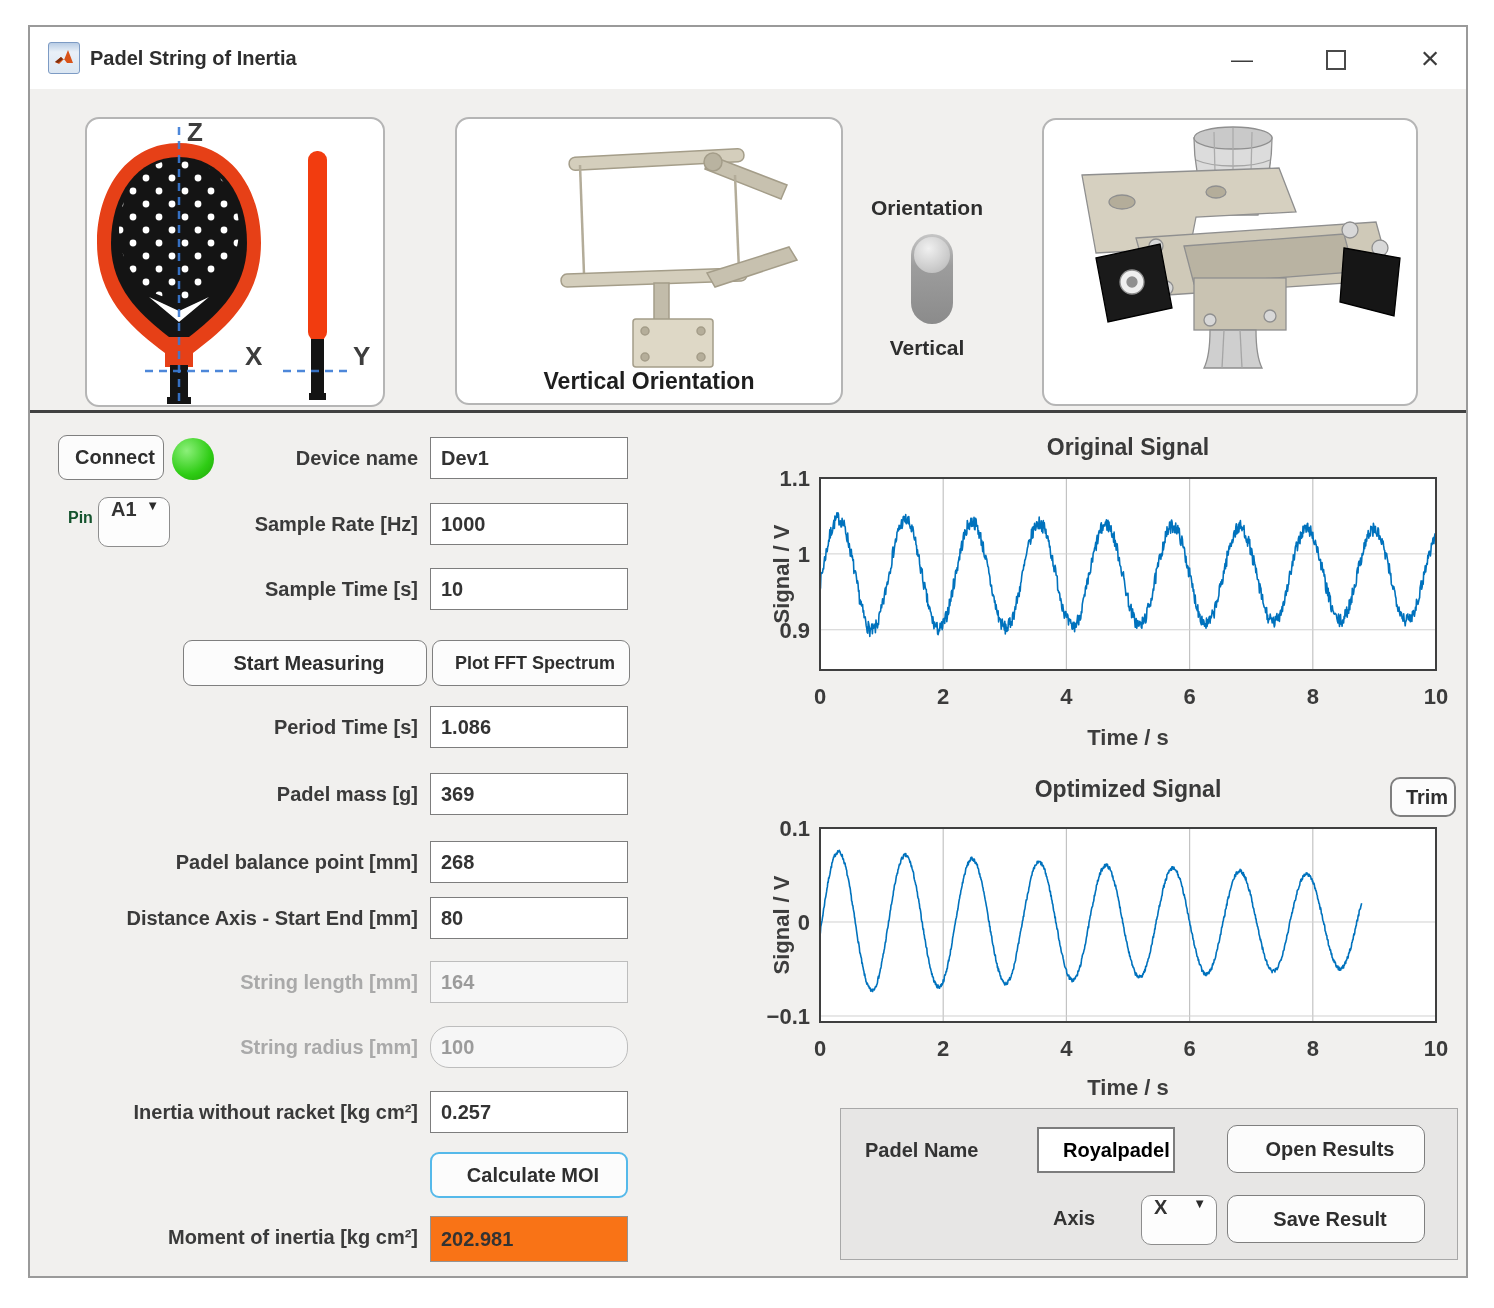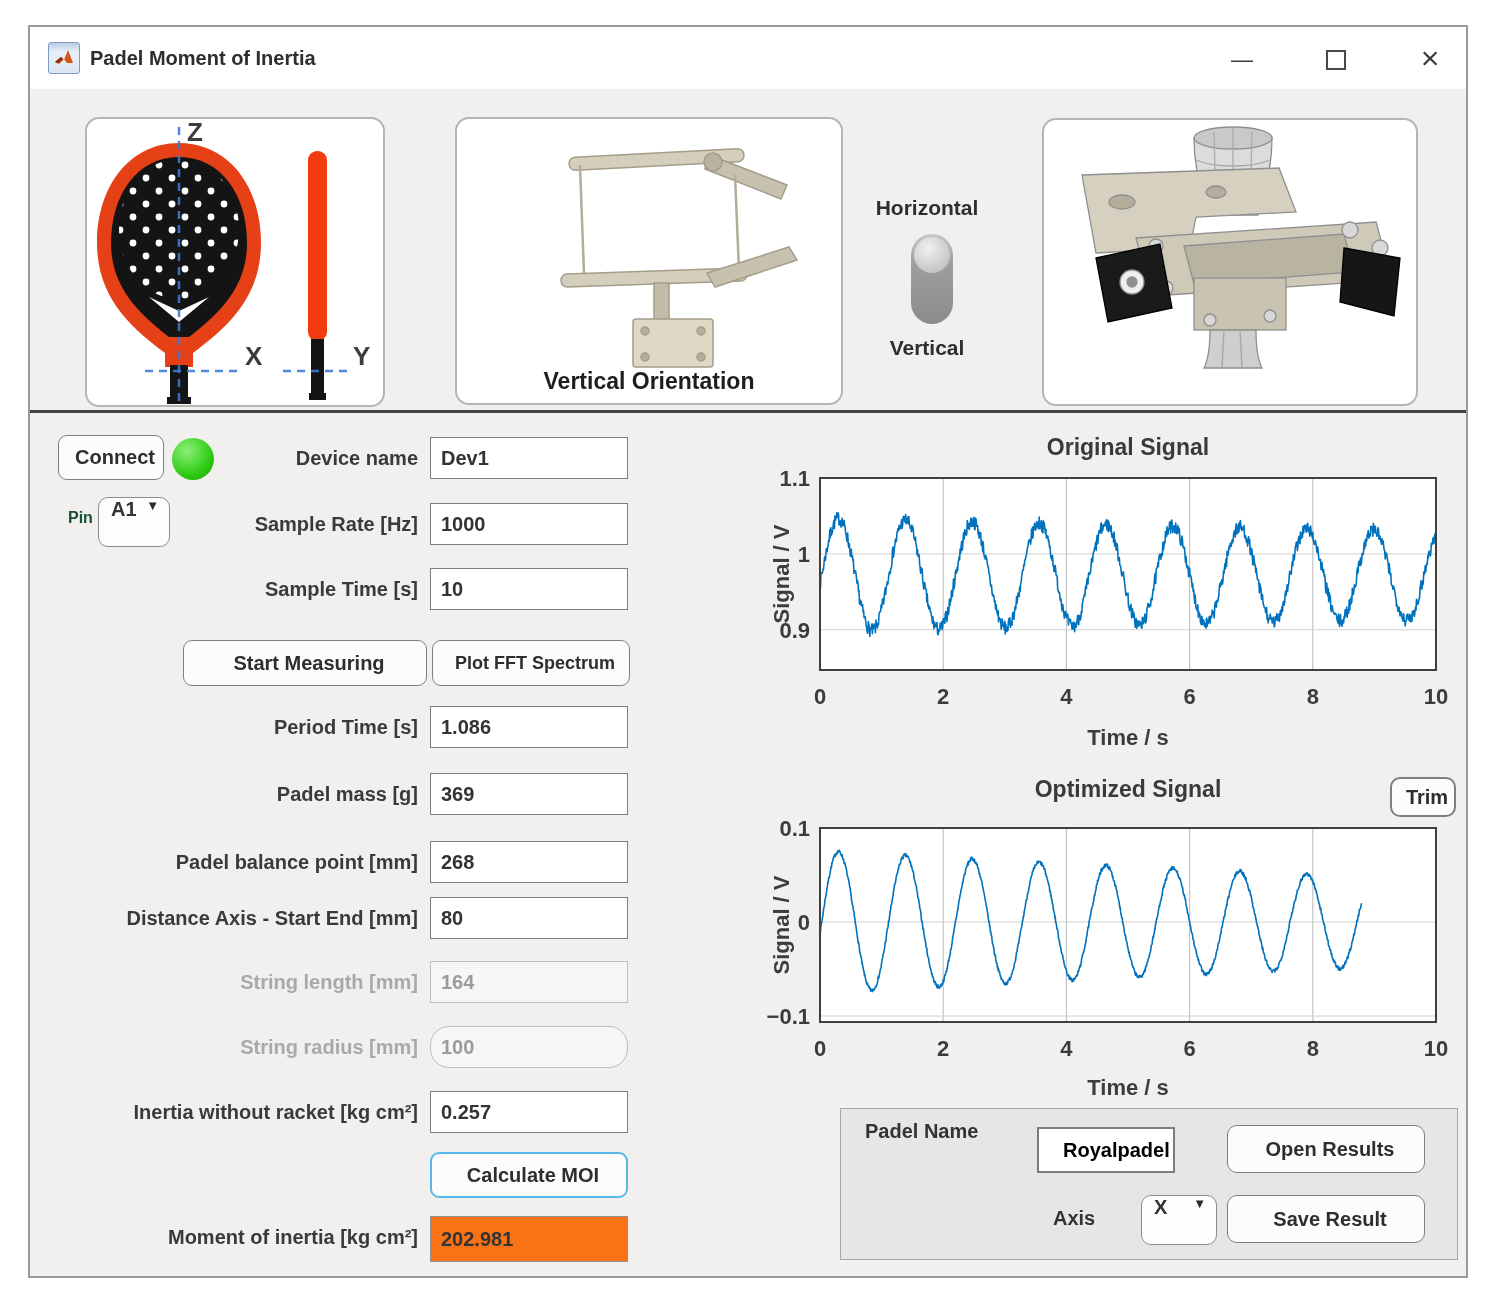--- a/index.html
+++ b/index.html
@@ -63,21 +63,21 @@
   <div class="abs win-frame"></div>
   <div class="abs titlebar"></div>
   <div class="abs win-body"></div>
 
   <div class="abs mlicon">
     <svg width="22" height="22" viewBox="0 0 22 22">
       <path d="M2,15 L8,10 L11,13 L15,3 L20,16 L14,16 L11,12 L6,17 Z" fill="#d95319"></path>
       <path d="M2,15 L8,10 L10,12 L5,16 Z" fill="#7e2f0e"></path>
     </svg>
   </div>
-  <div class="abs win-title">Padel Moment of Inertia</div>
+  <div class="abs win-title">Padel String of Inertia</div>
   <div class="abs win-btn" style="left:1218px;top:40px;font-size:22px;">
       <span>—</span>
     </div>
   <div class="abs win-btn" style="left:1312px;top:40px;">
       <span class="maxbox"></span>
     </div>
   <div class="abs win-btn" style="left:1406px;top:38px;font-size:32px;">
       <span>×</span>
     </div>
 
@@ -123,21 +123,21 @@
         <rect x="176" y="200" width="80" height="48" rx="3" fill="#ded8c6"></rect>
         <circle cx="188" cy="212" r="4" fill="#b5ae9a"></circle>
         <circle cx="244" cy="212" r="4" fill="#b5ae9a"></circle>
         <circle cx="188" cy="238" r="4" fill="#b5ae9a"></circle>
         <circle cx="244" cy="238" r="4" fill="#b5ae9a"></circle>
       </g>
     </svg>
     <div class="caption">Vertical Orientation</div>
   </div>
 
-  <div class="abs tog-lbl" style="left:862px;top:196px;">Horizontal</div>
+  <div class="abs tog-lbl" style="left:862px;top:196px;">Orientation</div>
   <div class="abs rocker">
     <div class="rocker-knob"></div>
   </div>
   <div class="abs tog-lbl" style="left:862px;top:336px;">Vertical</div>
 
   <div class="abs card" style="left:1042px;top:118px;width:376px;height:288px;">
     <svg width="372" height="250" viewBox="0 0 372 250">
       <g stroke="#8f8f8f" stroke-width="1.3">
 
         <path d="M150,18 C150,55 160,75 164,95 L214,95 C218,75 228,55 228,18 Z" fill="#dcdcdc"></path>
@@ -275,21 +275,21 @@
         <clipPath id="clip1">
           <rect x="68" y="56" width="616" height="194"></rect>
         </clipPath>
         <polyline points="68.0,163.6 68.4,160.6 68.8,154.5 69.2,152.8 69.6,150.7 70.1,148.4 70.5,145.4 70.9,143.5 71.3,139.6 71.7,136.2 72.1,135.3 72.5,133.0 72.9,128.1 73.3,126.4 73.7,125.1 74.2,121.9 74.6,119.7 75.0,116.4 75.4,114.9 75.8,110.0 76.2,110.5 76.6,105.9 77.0,106.4 77.4,104.5 77.9,102.4 78.3,100.0 78.7,97.2 79.1,94.6 79.5,95.5 79.9,90.7 80.3,90.6 80.7,88.9 81.1,87.3 81.6,85.0 82.0,85.2 82.4,83.0 82.8,82.4 83.2,84.5 83.6,83.2 84.0,81.9 84.4,81.1 84.8,82.2 85.2,81.6 85.7,78.8 86.1,80.1 86.5,79.9 86.9,79.8 87.3,78.2 87.7,79.4 88.1,79.8 88.5,81.7 88.9,82.2 89.4,83.7 89.8,84.5 90.2,82.5 90.6,85.7 91.0,87.3 91.4,86.8 91.8,89.2 92.2,91.6 92.6,90.7 93.1,91.3 93.5,94.4 93.9,95.0 94.3,97.4 94.7,98.3 95.1,103.2 95.5,103.7 95.9,105.3 96.3,106.5 96.7,108.5 97.2,111.2 97.6,114.4 98.0,115.4 98.4,117.8 98.8,121.8 99.2,123.3 99.6,128.9 100.0,129.5 100.4,132.8 100.9,133.9 101.3,137.2 101.7,139.1 102.1,140.9 102.5,145.2 102.9,146.8 103.3,151.0 103.7,152.9 104.1,155.2 104.5,158.5 105.0,162.1 105.4,165.0 105.8,168.4 106.2,171.0 106.6,170.0 107.0,173.0 107.4,176.2 107.8,181.0 108.2,181.1 108.7,183.5 109.1,185.3 109.5,186.5 109.9,191.4 110.3,190.8 110.7,194.1 111.1,195.5 111.5,198.1 111.9,199.2 112.4,203.5 112.8,202.0 113.2,205.4 113.6,206.7 114.0,209.7 114.4,210.1 114.8,212.1 115.2,211.0 115.6,211.9 116.0,213.3 116.5,214.5 116.9,214.0 117.3,216.1 117.7,216.2 118.1,215.9 118.5,218.0 118.9,219.2 119.3,218.1 119.7,217.4 120.2,217.1 120.6,219.5 121.0,217.9 121.4,217.8 121.8,217.2 122.2,218.0 122.6,217.1 123.0,215.7 123.4,214.7 123.9,214.9 124.3,214.5 124.7,212.8 125.1,212.1 125.5,210.5 125.9,206.3 126.3,204.4 126.7,206.3 127.1,204.3 127.5,201.7 128.0,199.6 128.4,196.9 128.8,196.3 129.2,194.4 129.6,190.7 130.0,188.9 130.4,186.4 130.8,185.2 131.2,181.9 131.7,181.0 132.1,178.1 132.5,176.7 132.9,173.4 133.3,170.0 133.7,170.1 134.1,166.9 134.5,162.2 134.9,159.6 135.3,157.2 135.8,155.9 136.2,153.6 136.6,148.9 137.0,148.8 137.4,145.8 137.8,142.7 138.2,138.8 138.6,137.9 139.0,133.2 139.5,132.3 139.9,130.2 140.3,128.1 140.7,124.9 141.1,123.5 141.5,118.9 141.9,117.8 142.3,114.0 142.7,112.3 143.2,111.5 143.6,109.6 144.0,106.6 144.4,103.8 144.8,103.3 145.2,101.1 145.6,101.2 146.0,97.6 146.4,97.1 146.8,94.8 147.3,92.4 147.7,92.9 148.1,91.9 148.5,91.5 148.9,88.2 149.3,87.1 149.7,85.3 150.1,86.9 150.5,86.4 151.0,86.6 151.4,83.6 151.8,82.4 152.2,82.6 152.6,82.2 153.0,81.6 153.4,84.4 153.8,81.6 154.2,84.4 154.7,83.7 155.1,84.7 155.5,83.9 155.9,84.3 156.3,85.5 156.7,85.9 157.1,87.1 157.5,88.2 157.9,90.4 158.3,89.5 158.8,92.0 159.2,94.6 159.6,93.8 160.0,96.2 160.4,97.4 160.8,99.0 161.2,99.5 161.6,101.0 162.0,105.8 162.5,107.9 162.9,109.2 163.3,110.4 163.7,112.9 164.1,113.1 164.5,115.5 164.9,119.0 165.3,119.8 165.7,124.5 166.1,126.1 166.6,126.9 167.0,130.2 167.4,132.2 167.8,136.4 168.2,136.8 168.6,139.1 169.0,142.1 169.4,147.7 169.8,149.7 170.3,150.0 170.7,155.0 171.1,157.6 171.5,157.0 171.9,161.9 172.3,163.2 172.7,166.9 173.1,167.3 173.5,170.0 174.0,174.8 174.4,175.7 174.8,176.0 175.2,181.6 175.6,183.8 176.0,184.9 176.4,185.5 176.8,187.9 177.2,191.5 177.6,192.5 178.1,195.9 178.5,196.3 178.9,198.2 179.3,199.4 179.7,202.4 180.1,201.6 180.5,204.8 180.9,204.7 181.3,205.4 181.8,209.6 182.2,210.2 182.6,209.1 183.0,209.4 183.4,212.5 183.8,211.1 184.2,212.5 184.6,214.3 185.0,215.6 185.5,215.9 185.9,212.8 186.3,214.1 186.7,215.8 187.1,214.8 187.5,216.3 187.9,214.4 188.3,214.4 188.7,212.7 189.1,214.5 189.6,211.7 190.0,213.1 190.4,212.1 190.8,211.3 191.2,207.8 191.6,210.0 192.0,208.8 192.4,204.2 192.8,202.9 193.3,203.2 193.7,201.4 194.1,199.3 194.5,199.7 194.9,196.7 195.3,196.6 195.7,192.9 196.1,190.5 196.5,188.1 196.9,189.0 197.4,185.1 197.8,183.7 198.2,182.7 198.6,177.3 199.0,177.5 199.4,175.6 199.8,172.8 200.2,170.2 200.6,166.2 201.1,163.7 201.5,161.1 201.9,159.0 202.3,156.8 202.7,153.7 203.1,152.1 203.5,149.4 203.9,147.0 204.3,146.0 204.8,143.2 205.2,139.8 205.6,138.6 206.0,136.5 206.4,133.2 206.8,130.4 207.2,127.8 207.6,126.4 208.0,123.1 208.4,122.7 208.9,118.6 209.3,117.3 209.7,115.6 210.1,113.7 210.5,110.2 210.9,110.8 211.3,107.4 211.7,105.7 212.1,103.5 212.6,102.0 213.0,102.5 213.4,99.7 213.8,96.3 214.2,95.8 214.6,95.3 215.0,93.4 215.4,93.8 215.8,90.3 216.3,92.8 216.7,89.3 217.1,89.7 217.5,89.9 217.9,88.3 218.3,88.9 218.7,86.1 219.1,85.3 219.5,86.8 219.9,85.2 220.4,88.1 220.8,87.0 221.2,88.4 221.6,89.1 222.0,87.0 222.4,87.2 222.8,89.9 223.2,91.3 223.6,90.2 224.1,90.4 224.5,92.6 224.9,92.7 225.3,92.3 225.7,95.9 226.1,96.2 226.5,96.9 226.9,99.8 227.3,102.0 227.7,101.6 228.2,105.1 228.6,105.2 229.0,107.3 229.4,108.3 229.8,109.6 230.2,111.8 230.6,114.4 231.0,115.7 231.4,118.7 231.9,120.0 232.3,122.7 232.7,124.9 233.1,127.2 233.5,129.2 233.9,131.1 234.3,133.6 234.7,135.4 235.1,137.8 235.6,140.9 236.0,143.5 236.4,147.6 236.8,149.7 237.2,149.3 237.6,154.6 238.0,154.4 238.4,160.0 238.8,159.7 239.2,163.0 239.7,164.1 240.1,168.5 240.5,171.1 240.9,172.8 241.3,173.6 241.7,176.0 242.1,179.3 242.5,182.3 242.9,183.5 243.4,183.2 243.8,188.3 244.2,189.9 244.6,191.4 245.0,191.3 245.4,195.8 245.8,194.7 246.2,199.0 246.6,196.8 247.1,200.0 247.5,199.6 247.9,202.2 248.3,204.2 248.7,203.9 249.1,206.8 249.5,207.4 249.9,207.1 250.3,207.5 250.7,209.0 251.2,208.9 251.6,210.7 252.0,210.3 252.4,212.0 252.8,212.9 253.2,211.8 253.6,212.5 254.0,210.4 254.4,212.5 254.9,211.7 255.3,212.2 255.7,210.9 256.1,208.2 256.5,207.8 256.9,208.2 257.3,206.9 257.7,205.6 258.1,207.8 258.5,206.2 259.0,205.0 259.4,203.1 259.8,201.6 260.2,201.5 260.6,198.9 261.0,197.8 261.4,197.6 261.8,196.0 262.2,192.0 262.7,191.0 263.1,189.7 263.5,188.8 263.9,185.4 264.3,182.2 264.7,179.9 265.1,179.0 265.5,176.3 265.9,173.2 266.4,171.1 266.8,171.2 267.2,167.0 267.6,164.9 268.0,162.7 268.4,159.9 268.8,158.5 269.2,156.2 269.6,155.3 270.0,153.0 270.5,148.8 270.9,148.2 271.3,144.3 271.7,144.6 272.1,140.3 272.5,138.0 272.9,137.0 273.3,134.0 273.7,131.0 274.2,127.9 274.6,128.0 275.0,126.9 275.4,122.7 275.8,121.0 276.2,120.6 276.6,118.7 277.0,115.4 277.4,114.4 277.9,110.7 278.3,108.8 278.7,106.9 279.1,105.3 279.5,103.8 279.9,103.3 280.3,100.3 280.7,99.0 281.1,99.2 281.5,96.4 282.0,95.4 282.4,96.6 282.8,93.5 283.2,93.0 283.6,93.4 284.0,93.0 284.4,92.9 284.8,91.5 285.2,89.4 285.7,89.9 286.1,91.1 286.5,89.3 286.9,89.3 287.3,89.7 287.7,89.5 288.1,90.0 288.5,89.5 288.9,92.7 289.3,90.5 289.8,90.5 290.2,93.9 290.6,93.7 291.0,93.3 291.4,94.0 291.8,96.0 292.2,97.3 292.6,96.5 293.0,97.5 293.5,101.9 293.9,101.3 294.3,104.3 294.7,104.5 295.1,106.4 295.5,107.7 295.9,109.9 296.3,110.6 296.7,112.6 297.2,113.6 297.6,118.3 298.0,119.8 298.4,119.3 298.8,124.3 299.2,123.5 299.6,127.5 300.0,128.4 300.4,131.7 300.8,132.1 301.3,136.5 301.7,139.0 302.1,140.1 302.5,141.8 302.9,146.0 303.3,145.0 303.7,150.7 304.1,150.8 304.5,153.5 305.0,157.1 305.4,156.9 305.8,158.7 306.2,161.9 306.6,166.5 307.0,168.1 307.4,168.8 307.8,172.2 308.2,174.0 308.7,175.6 309.1,178.6 309.5,180.8 309.9,181.4 310.3,182.5 310.7,183.3 311.1,186.2 311.5,187.9 311.9,190.3 312.3,192.3 312.8,194.8 313.2,195.4 313.6,195.9 314.0,197.1 314.4,197.3 314.8,201.6 315.2,202.0 315.6,203.7 316.0,203.1 316.5,203.2 316.9,203.1 317.3,207.1 317.7,205.1 318.1,205.0 318.5,207.3 318.9,206.1 319.3,206.5 319.7,208.2 320.1,209.8 320.6,209.2 321.0,207.0 321.4,209.3 321.8,208.3 322.2,206.4 322.6,206.4 323.0,206.9 323.4,206.0 323.8,204.3 324.3,203.9 324.7,203.2 325.1,203.8 325.5,203.2 325.9,199.3 326.3,198.6 326.7,199.1 327.1,197.4 327.5,195.6 328.0,193.4 328.4,194.7 328.8,193.3 329.2,191.0 329.6,187.0 330.0,185.5 330.4,183.2 330.8,182.1 331.2,181.5 331.6,180.1 332.1,177.9 332.5,177.0 332.9,173.6 333.3,172.6 333.7,170.8 334.1,167.8 334.5,165.0 334.9,163.8 335.3,160.2 335.8,156.9 336.2,154.5 336.6,155.7 337.0,150.3 337.4,148.5 337.8,146.7 338.2,143.9 338.6,143.3 339.0,139.8 339.5,137.2 339.9,135.3 340.3,135.1 340.7,133.7 341.1,130.6 341.5,129.9 341.9,128.0 342.3,123.2 342.7,123.8 343.1,121.5 343.6,118.8 344.0,117.7 344.4,113.3 344.8,112.5 345.2,112.2 345.6,108.2 346.0,109.2 346.4,108.0 346.8,105.3 347.3,104.3 347.7,101.4 348.1,100.7 348.5,102.5 348.9,98.3 349.3,97.0 349.7,96.7 350.1,98.9 350.5,96.4 350.9,96.7 351.4,95.0 351.8,96.2 352.2,95.4 352.6,92.6 353.0,95.0 353.4,94.8 353.8,93.1 354.2,91.9 354.6,93.7 355.1,92.2 355.5,92.3 355.9,94.8 356.3,96.5 356.7,96.9 357.1,95.9 357.5,94.7 357.9,95.8 358.3,98.1 358.8,98.9 359.2,99.1 359.6,100.0 360.0,102.5 360.4,104.9 360.8,103.9 361.2,107.2 361.6,108.6 362.0,108.8 362.4,110.0 362.9,113.7 363.3,114.4 363.7,113.3 364.1,116.6 364.5,117.6 364.9,119.1 365.3,121.7 365.7,124.6 366.1,125.0 366.6,128.4 367.0,129.3 367.4,132.7 367.8,135.9 368.2,135.2 368.6,139.9 369.0,142.1 369.4,143.9 369.8,146.0 370.3,146.0 370.7,151.1 371.1,151.3 371.5,154.2 371.9,155.5 372.3,159.3 372.7,161.6 373.1,163.8 373.5,163.3 373.9,167.1 374.4,169.1 374.8,169.7 375.2,172.0 375.6,175.1 376.0,176.2 376.4,178.4 376.8,181.0 377.2,180.0 377.6,184.1 378.1,184.0 378.5,186.7 378.9,187.6 379.3,188.3 379.7,189.7 380.1,193.2 380.5,192.9 380.9,194.8 381.3,195.7 381.7,195.6 382.2,197.4 382.6,199.0 383.0,200.8 383.4,203.1 383.8,200.7 384.2,201.2 384.6,202.0 385.0,204.6 385.4,203.8 385.9,204.5 386.3,205.7 386.7,205.5 387.1,205.4 387.5,203.4 387.9,203.5 388.3,204.7 388.7,203.8 389.1,204.9 389.6,203.8 390.0,205.1 390.4,204.2 390.8,201.7 391.2,202.3 391.6,200.7 392.0,199.2 392.4,200.3 392.8,197.3 393.2,198.9 393.7,194.2 394.1,194.7 394.5,194.0 394.9,191.8 395.3,189.8 395.7,189.7 396.1,187.2 396.5,186.4 396.9,185.8 397.4,183.5 397.8,181.5 398.2,180.9 398.6,178.8 399.0,175.5 399.4,173.2 399.8,172.6 400.2,171.6 400.6,167.1 401.1,164.4 401.5,165.4 401.9,161.8 402.3,161.3 402.7,156.9 403.1,157.1 403.5,152.4 403.9,152.1 404.3,147.7 404.7,147.5 405.2,145.0 405.6,143.9 406.0,141.2 406.4,138.6 406.8,136.9 407.2,133.6 407.6,134.5 408.0,132.5 408.4,129.7 408.9,128.7 409.3,127.0 409.7,124.0 410.1,123.6 410.5,119.7 410.9,116.6 411.3,116.2 411.7,113.2 412.1,115.2 412.5,111.4 413.0,111.4 413.4,107.7 413.8,107.0 414.2,108.3 414.6,106.7 415.0,102.5 415.4,102.3 415.8,101.4 416.2,100.2 416.7,100.8 417.1,98.2 417.5,98.5 417.9,98.7 418.3,97.6 418.7,96.6 419.1,96.5 419.5,98.2 419.9,94.9 420.4,95.0 420.8,94.8 421.2,97.2 421.6,95.8 422.0,95.1 422.4,97.1 422.8,97.4 423.2,97.9 423.6,98.2 424.0,98.3 424.5,99.9 424.9,100.0 425.3,99.3 425.7,103.0 426.1,102.4 426.5,105.3 426.9,105.2 427.3,105.8 427.7,106.9 428.2,106.6 428.6,108.7 429.0,110.1 429.4,111.8 429.8,114.2 430.2,114.5 430.6,115.7 431.0,118.9 431.4,121.8 431.9,123.1 432.3,122.6 432.7,125.6 433.1,126.7 433.5,127.9 433.9,131.6 434.3,134.1 434.7,135.6 435.1,137.0 435.5,141.2 436.0,141.5 436.4,143.0 436.8,146.7 437.2,148.3 437.6,149.3 438.0,153.1 438.4,153.4 438.8,155.5 439.2,159.0 439.7,160.9 440.1,161.3 440.5,162.7 440.9,166.5 441.3,167.8 441.7,168.6 442.1,172.8 442.5,173.6 442.9,175.8 443.3,176.0 443.8,177.0 444.2,180.0 444.6,181.7 445.0,184.5 445.4,184.7 445.8,185.2 446.2,188.4 446.6,187.4 447.0,190.1 447.5,192.6 447.9,192.7 448.3,192.5 448.7,193.4 449.1,194.1 449.5,195.9 449.9,199.3 450.3,199.0 450.7,198.4 451.2,198.8 451.6,201.5 452.0,202.6 452.4,200.2 452.8,202.5 453.2,203.1 453.6,202.0 454.0,203.6 454.4,200.9 454.8,202.8 455.3,201.7 455.7,200.6 456.1,200.8 456.5,200.2 456.9,201.7 457.3,200.5 457.7,198.3 458.1,197.4 458.5,198.9 459.0,197.9 459.4,195.9 459.8,197.2 460.2,194.2 460.6,191.9 461.0,192.9 461.4,190.8 461.8,190.8 462.2,187.5 462.7,188.0 463.1,186.8 463.5,185.5 463.9,183.3 464.3,180.3 464.7,179.3 465.1,177.7 465.5,177.1 465.9,173.4 466.3,171.3 466.8,170.9 467.2,169.9 467.6,167.6 468.0,164.9 468.4,162.3 468.8,162.6 469.2,159.0 469.6,155.5 470.0,155.2 470.5,153.0 470.9,149.7 471.3,149.0 471.7,145.9 472.1,144.4 472.5,144.9 472.9,143.3 473.3,137.9 473.7,137.0 474.1,136.5 474.6,132.0 475.0,133.3 475.4,128.3 475.8,126.7 476.2,124.8 476.6,126.1 477.0,124.6 477.4,121.7 477.8,118.9 478.3,118.2 478.7,116.5 479.1,115.3 479.5,113.8 479.9,112.0 480.3,110.3 480.7,109.1 481.1,107.9 481.5,107.5 482.0,107.0 482.4,106.4 482.8,102.9 483.2,103.8 483.6,104.5 484.0,101.0 484.4,99.9 484.8,102.0 485.2,101.1 485.6,101.8 486.1,99.8 486.5,99.7 486.9,100.5 487.3,98.7 487.7,99.5 488.1,97.4 488.5,99.5 488.9,98.9 489.3,98.1 489.8,101.6 490.2,100.4 490.6,101.7 491.0,103.2 491.4,100.6 491.8,104.4 492.2,102.8 492.6,105.6 493.0,104.8 493.5,107.9 493.9,105.6 494.3,108.7 494.7,110.6 495.1,111.4 495.5,111.6 495.9,114.2 496.3,115.8 496.7,117.9 497.1,119.0 497.6,118.0 498.0,119.3 498.4,122.9 498.8,122.5 499.2,124.2 499.6,126.4 500.0,130.1 500.4,130.3 500.8,134.5 501.3,136.0 501.7,136.3 502.1,139.1 502.5,141.2 502.9,142.8 503.3,142.9 503.7,146.9 504.1,146.8 504.5,150.9 504.9,151.3 505.4,154.3 505.8,154.7 506.2,157.2 506.6,158.0 507.0,162.3 507.4,163.4 507.8,165.2 508.2,167.9 508.6,167.2 509.1,169.8 509.5,171.1 509.9,173.6 510.3,177.2 510.7,175.3 511.1,177.7 511.5,180.9 511.9,181.2 512.3,182.0 512.8,185.2 513.2,186.7 513.6,188.4 514.0,188.5 514.4,188.0 514.8,189.2 515.2,192.8 515.6,192.5 516.0,193.2 516.4,194.7 516.9,195.9 517.3,196.7 517.7,195.5 518.1,197.0 518.5,196.3 518.9,197.5 519.3,198.6 519.7,198.5 520.1,200.6 520.6,198.5 521.0,198.3 521.4,197.7 521.8,198.3 522.2,198.3 522.6,198.7 523.0,200.0 523.4,196.6 523.8,197.5 524.3,197.5 524.7,196.0 525.1,197.6 525.5,196.7 525.9,195.4 526.3,194.9 526.7,192.6 527.1,191.2 527.5,190.4 527.9,189.3 528.4,188.8 528.8,187.8 529.2,188.1 529.6,186.0 530.0,184.9 530.4,184.1 530.8,182.1 531.2,179.0 531.6,178.8 532.1,177.6 532.5,174.4 532.9,172.6 533.3,171.0 533.7,170.3 534.1,168.5 534.5,167.1 534.9,163.0 535.3,162.9 535.7,161.0 536.2,160.4 536.6,157.1 537.0,155.1 537.4,151.6 537.8,149.7 538.2,147.6 538.6,147.2 539.0,145.1 539.4,144.0 539.9,140.6 540.3,141.0 540.7,138.4 541.1,135.9 541.5,136.1 541.9,131.9 542.3,130.6 542.7,128.8 543.1,128.7 543.6,127.8 544.0,125.4 544.4,122.9 544.8,122.6 545.2,118.6 545.6,118.0 546.0,117.8 546.4,117.3 546.8,115.9 547.2,114.4 547.7,113.4 548.1,110.0 548.5,108.9 548.9,107.3 549.3,109.2 549.7,108.4 550.1,106.4 550.5,107.2 550.9,103.8 551.4,104.4 551.8,103.9 552.2,102.2 552.6,104.1 553.0,102.9 553.4,102.3 553.8,102.9 554.2,100.9 554.6,102.2 555.1,101.1 555.5,101.4 555.9,102.4 556.3,104.2 556.7,103.6 557.1,102.3 557.5,103.6 557.9,104.3 558.3,103.9 558.7,104.6 559.2,107.3 559.6,106.6 560.0,106.9 560.4,109.7 560.8,109.0 561.2,112.0 561.6,111.6 562.0,111.2 562.4,113.2 562.9,116.6 563.3,116.1 563.7,118.7 564.1,118.6 564.5,120.4 564.9,122.5 565.3,123.3 565.7,127.1 566.1,127.3 566.5,129.2 567.0,131.5 567.4,131.9 567.8,134.9 568.2,137.3 568.6,135.6 569.0,137.7 569.4,142.0 569.8,141.8 570.2,143.5 570.7,147.6 571.1,149.0 571.5,149.8 571.9,152.5 572.3,152.1 572.7,153.8 573.1,158.9 573.5,159.3 573.9,161.3 574.4,163.4 574.8,163.4 575.2,167.5 575.6,167.8 576.0,167.8 576.4,172.9 576.8,174.1 577.2,174.1 577.6,176.2 578.0,178.1 578.5,177.7 578.9,180.2 579.3,182.5 579.7,181.5 580.1,185.3 580.5,185.9 580.9,187.5 581.3,188.7 581.7,187.7 582.2,190.4 582.6,189.0 583.0,189.9 583.4,190.7 583.8,193.2 584.2,194.7 584.6,193.8 585.0,195.5 585.4,195.3 585.9,194.0 586.3,197.6 586.7,196.1 587.1,195.2 587.5,198.3 587.9,196.6 588.3,197.6 588.7,198.1 589.1,196.3 589.5,195.2 590.0,196.5 590.4,195.2 590.8,193.6 591.2,194.9 591.6,195.9 592.0,192.9 592.4,193.2 592.8,191.1 593.2,189.8 593.7,191.4 594.1,188.3 594.5,188.5 594.9,186.9 595.3,184.8 595.7,186.2 596.1,186.0 596.5,182.3 596.9,180.7 597.3,180.9 597.8,177.1 598.2,178.7 598.6,177.8 599.0,176.3 599.4,174.3 599.8,170.7 600.2,170.5 600.6,167.9 601.0,167.9 601.5,163.9 601.9,161.9 602.3,162.9 602.7,161.1 603.1,157.0 603.5,156.3 603.9,154.0 604.3,153.8 604.7,149.2 605.2,147.8 605.6,148.8 606.0,144.5 606.4,142.8 606.8,143.8 607.2,138.6 607.6,137.6 608.0,137.0 608.4,136.9 608.8,134.5 609.3,132.6 609.7,131.3 " fill="none" stroke="#0072BD" stroke-width="1.6" stroke-linejoin="round" clip-path="url(#clip1)"></polyline>
         <rect x="68" y="56" width="616" height="194" fill="none" stroke="#3f3f3f" stroke-width="2"></rect>
       </svg>
     <div class="chart-xlabel" style="top:303px;">Time / s</div>
   </div>
 
   <div class="abs res-panel">
-    <div class="res-lbl" style="left:24px;top:11px;">Padel Name</div>
+    <div class="res-lbl" style="left:24px;top:30px;">Padel Name</div>
     <input class="name-fld" value="Royalpadel W" style="">
     <div class="btn" style="position:absolute;left:386px;top:16px;width:198px;height:48px;border-radius:10px;">Open Results</div>
     <div class="res-lbl" style="left:212px;top:98px;">Axis</div>
     <div class="ddown" style="position:absolute;left:300px;top:86px;width:76px;height:50px;">
       <span>X</span>
       <span class="dd-arrow">▼</span>
     </div>
     <div class="btn" style="position:absolute;left:386px;top:86px;width:198px;height:48px;border-radius:10px;">Save Result</div>
   </div>
 

